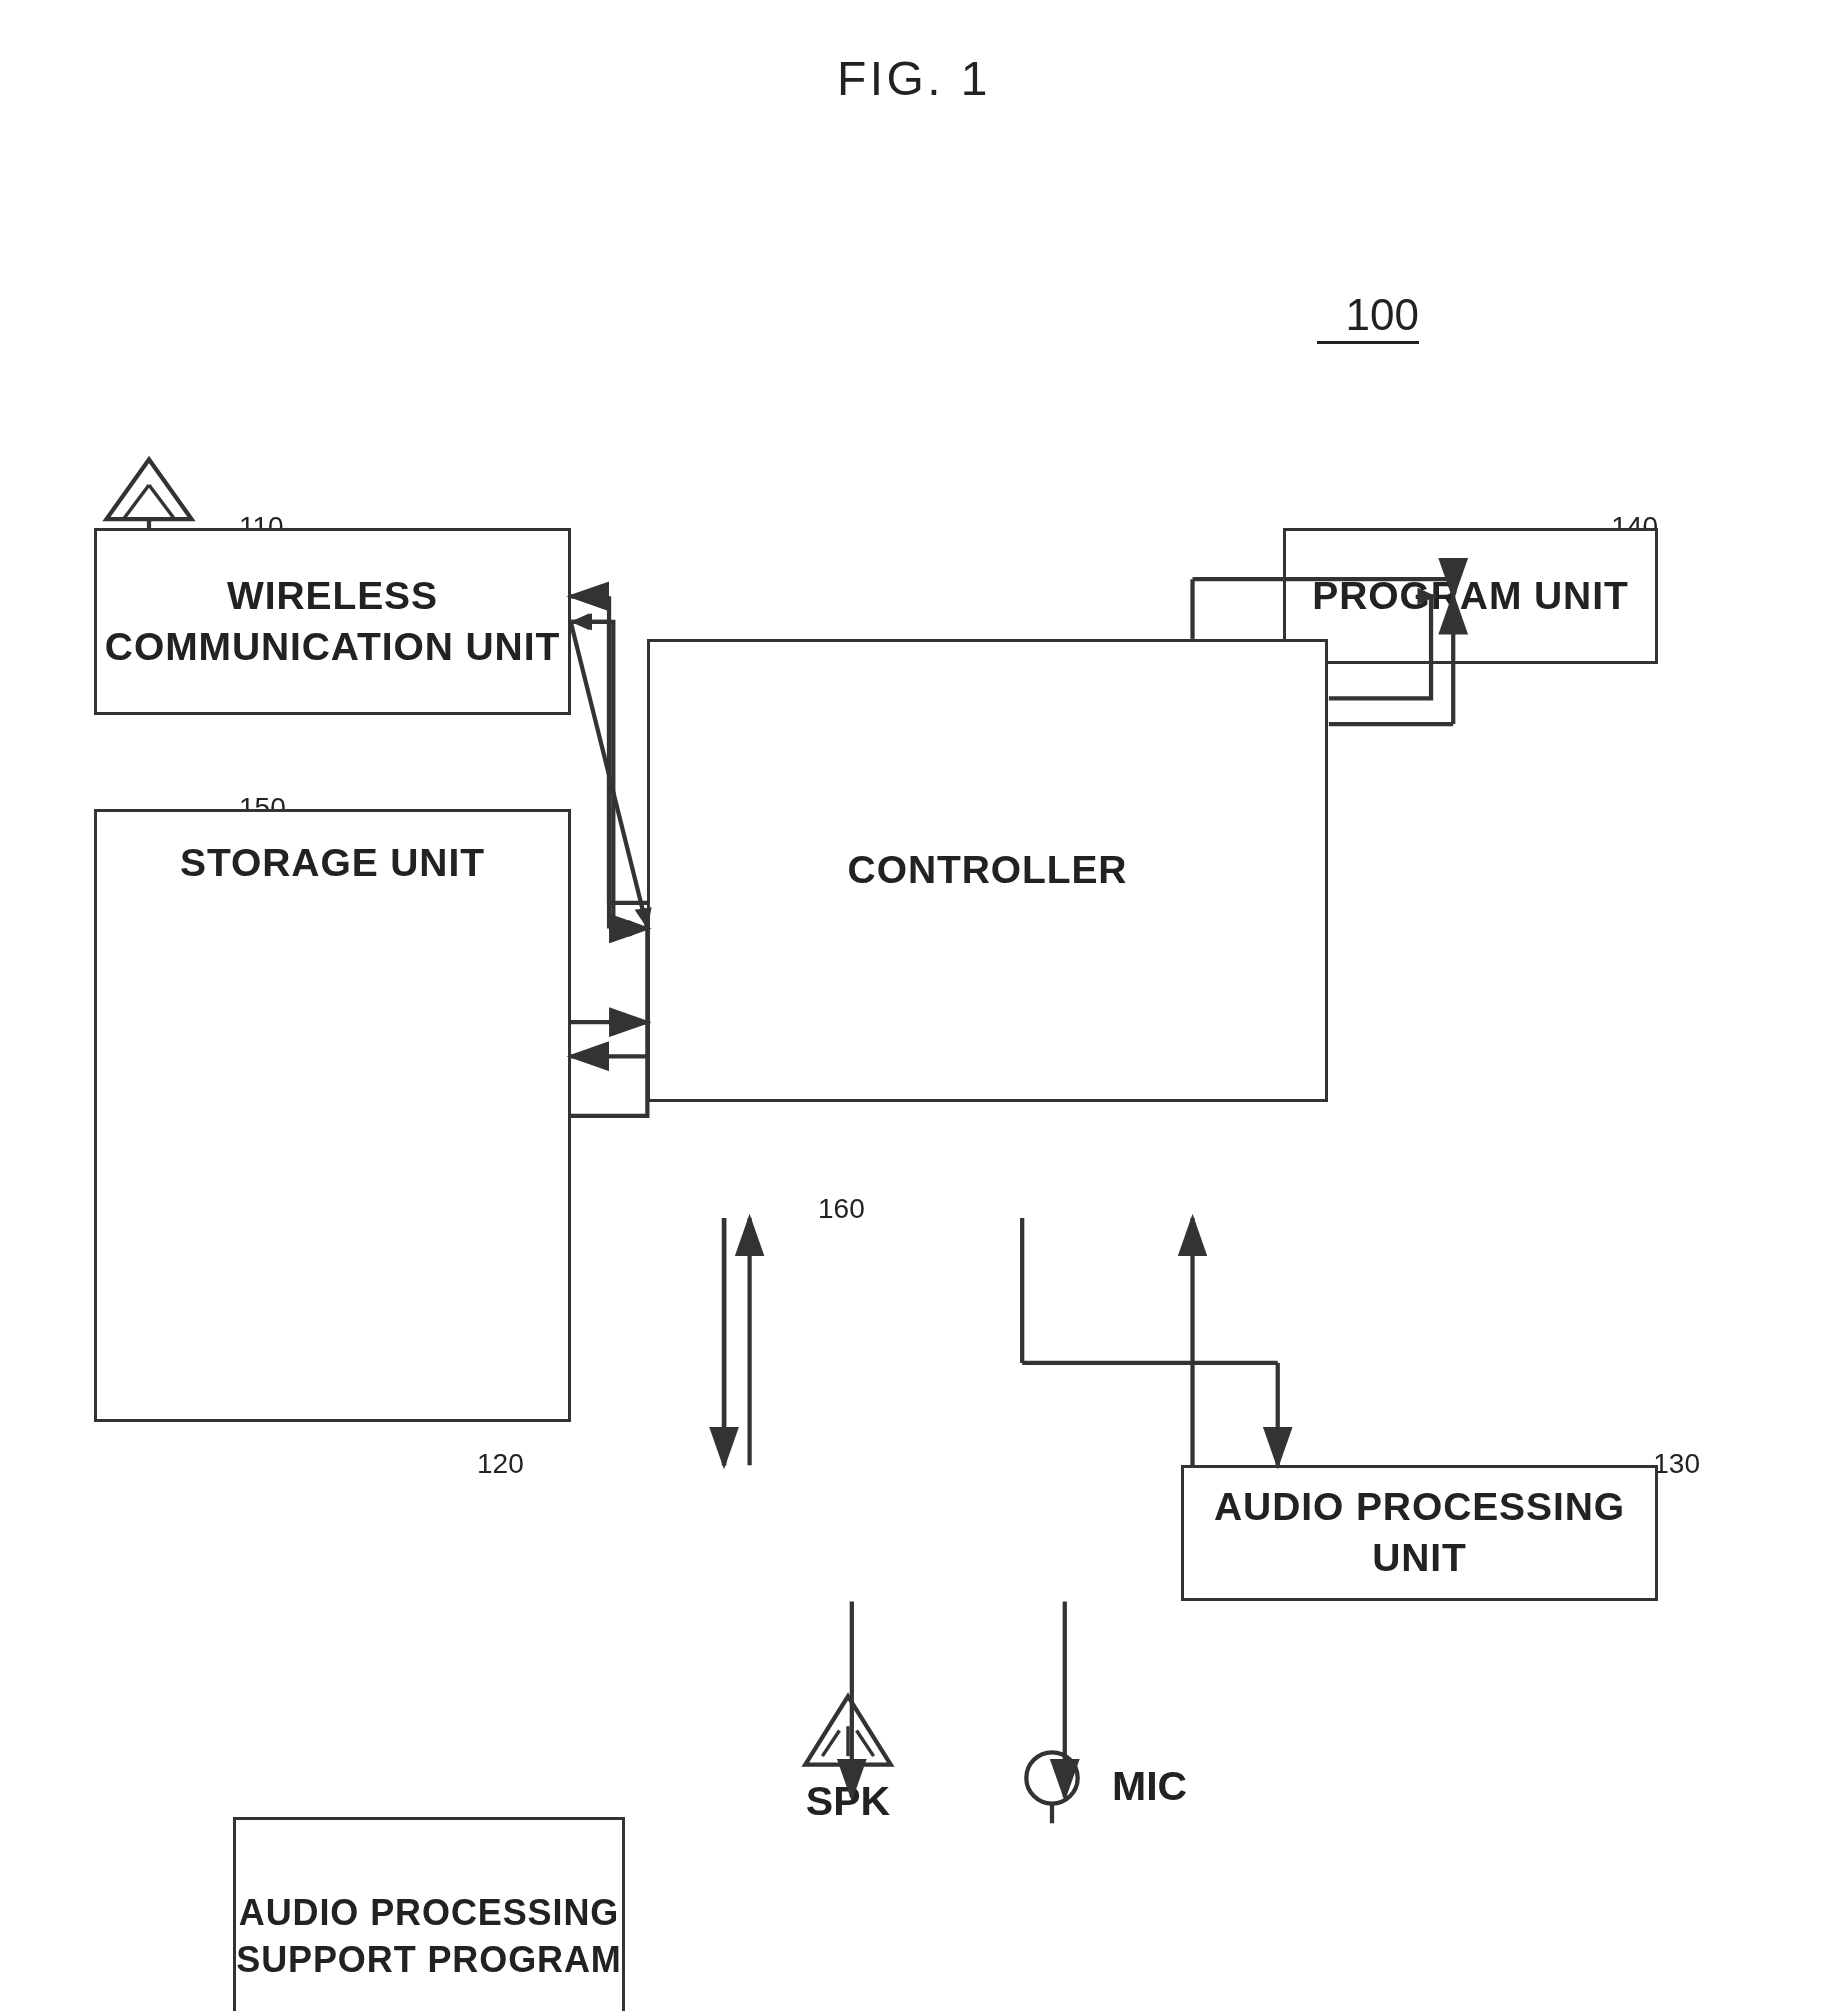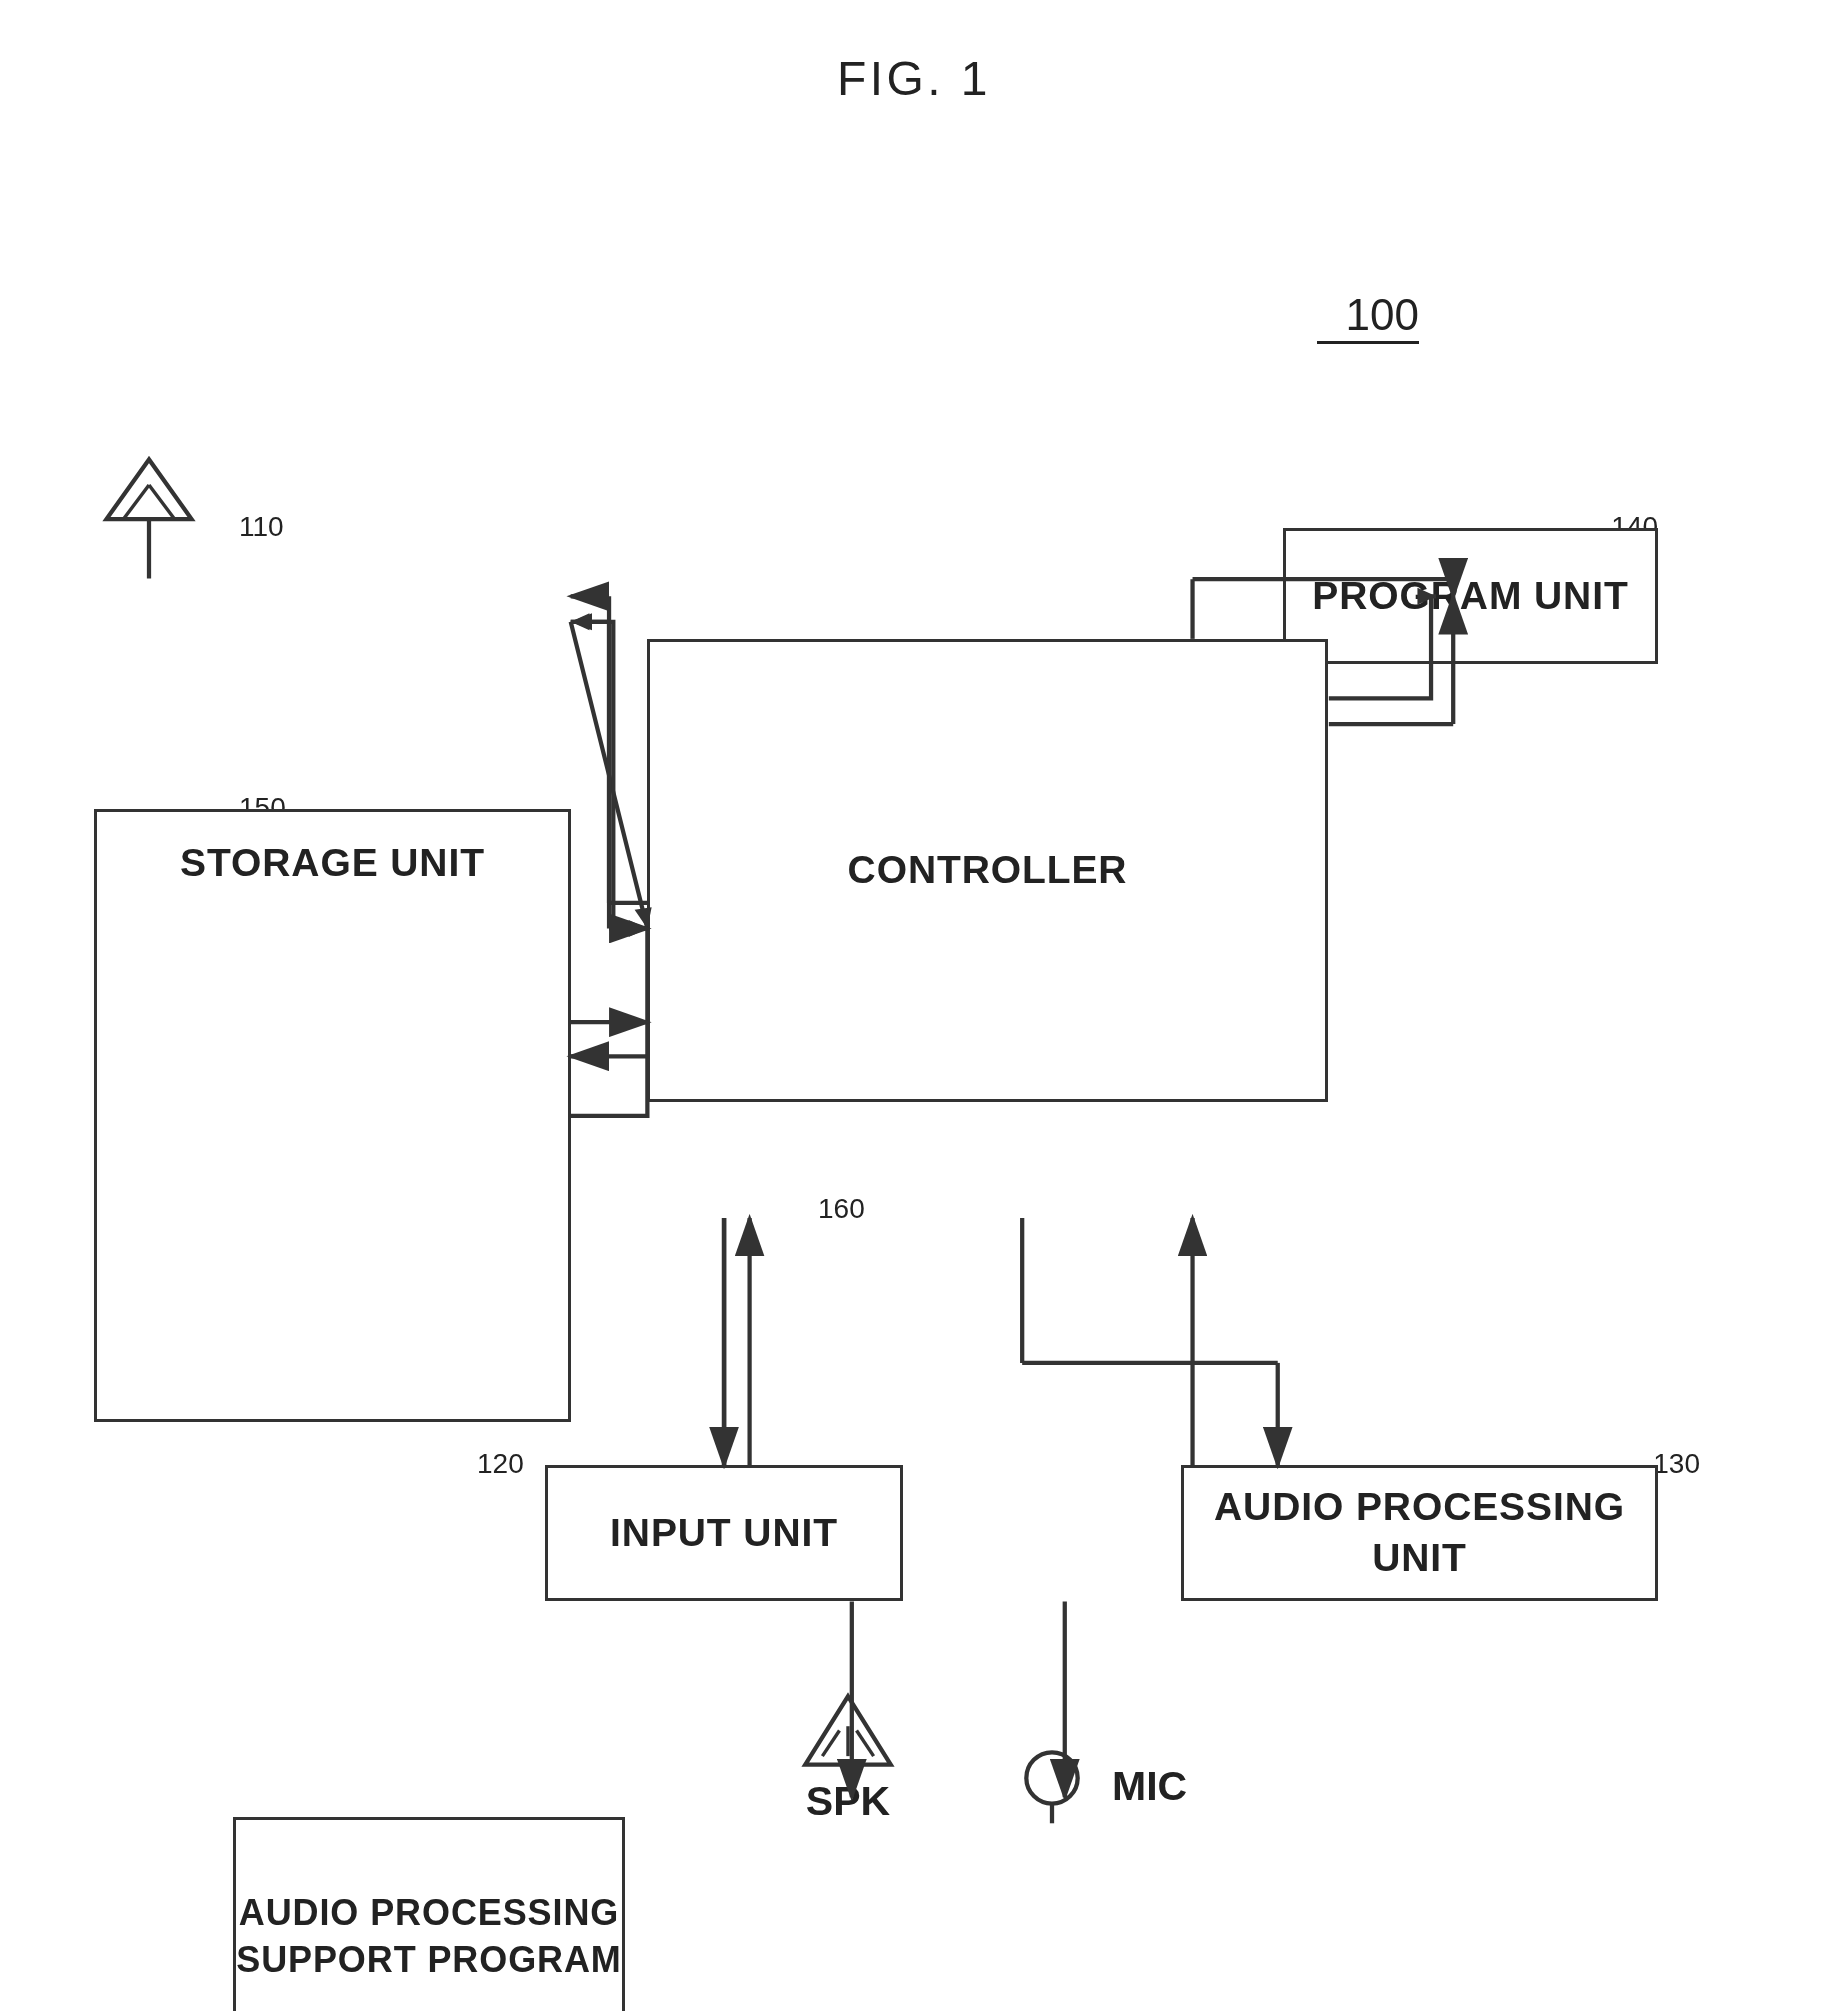--- a/index.html
+++ b/index.html
@@ -171,40 +171,40 @@
   </svg>
 
   <div class="ref-label" style="top: 511px; left: 239px;">110</div>
   <div class="ref-label" style="top: 511px; right: 170px;">140</div>
   <div class="ref-label" style="top: 792px; left: 239px;">150</div>
   <div class="ref-label" style="top: 1269px; left: 102px;">151</div>
   <div class="ref-label" style="top: 1193px; left: 818px;">160</div>
   <div class="ref-label" style="top: 1448px; left: 477px;">120</div>
   <div class="ref-label" style="top: 1448px; right: 128px;">130</div>
 
+  <div class="box box-wireless">
+    <span>WIRELESS<br>COMMUNICATION UNIT</span>
+  </div>
 
   <div class="box box-display">
     <span>PROGRAM UNIT</span>
   </div>
 
   <div class="box box-storage-outer">
     <span style="position:absolute; top: 25.6px; left: 50%; transform:translateX(-50%); white-space:nowrap;">STORAGE UNIT</span>
 
     <div class="box box-audio-support">
       <span>AUDIO PROCESSING<br>SUPPORT PROGRAM</span>
     </div>
   </div>
 
   <div class="box box-controller">
     <span>CONTROLLER</span>
   </div>
 
-  <div class="box box-input">
-    <span>INPUT UNIT</span>
-  </div>
 
   <div class="box box-audio">
     <span>AUDIO PROCESSING UNIT</span>
   </div>
 
   <div style="position:absolute; bottom:187px; left:801px; display:flex; flex-direction:column; align-items:center; gap:9px;">
     <svg width="94" height="77" viewBox="0 0 110 90">
 
       <polygon points="55,5 105,85 5,85" fill="none" stroke="#333" stroke-width="5"></polygon>
 

